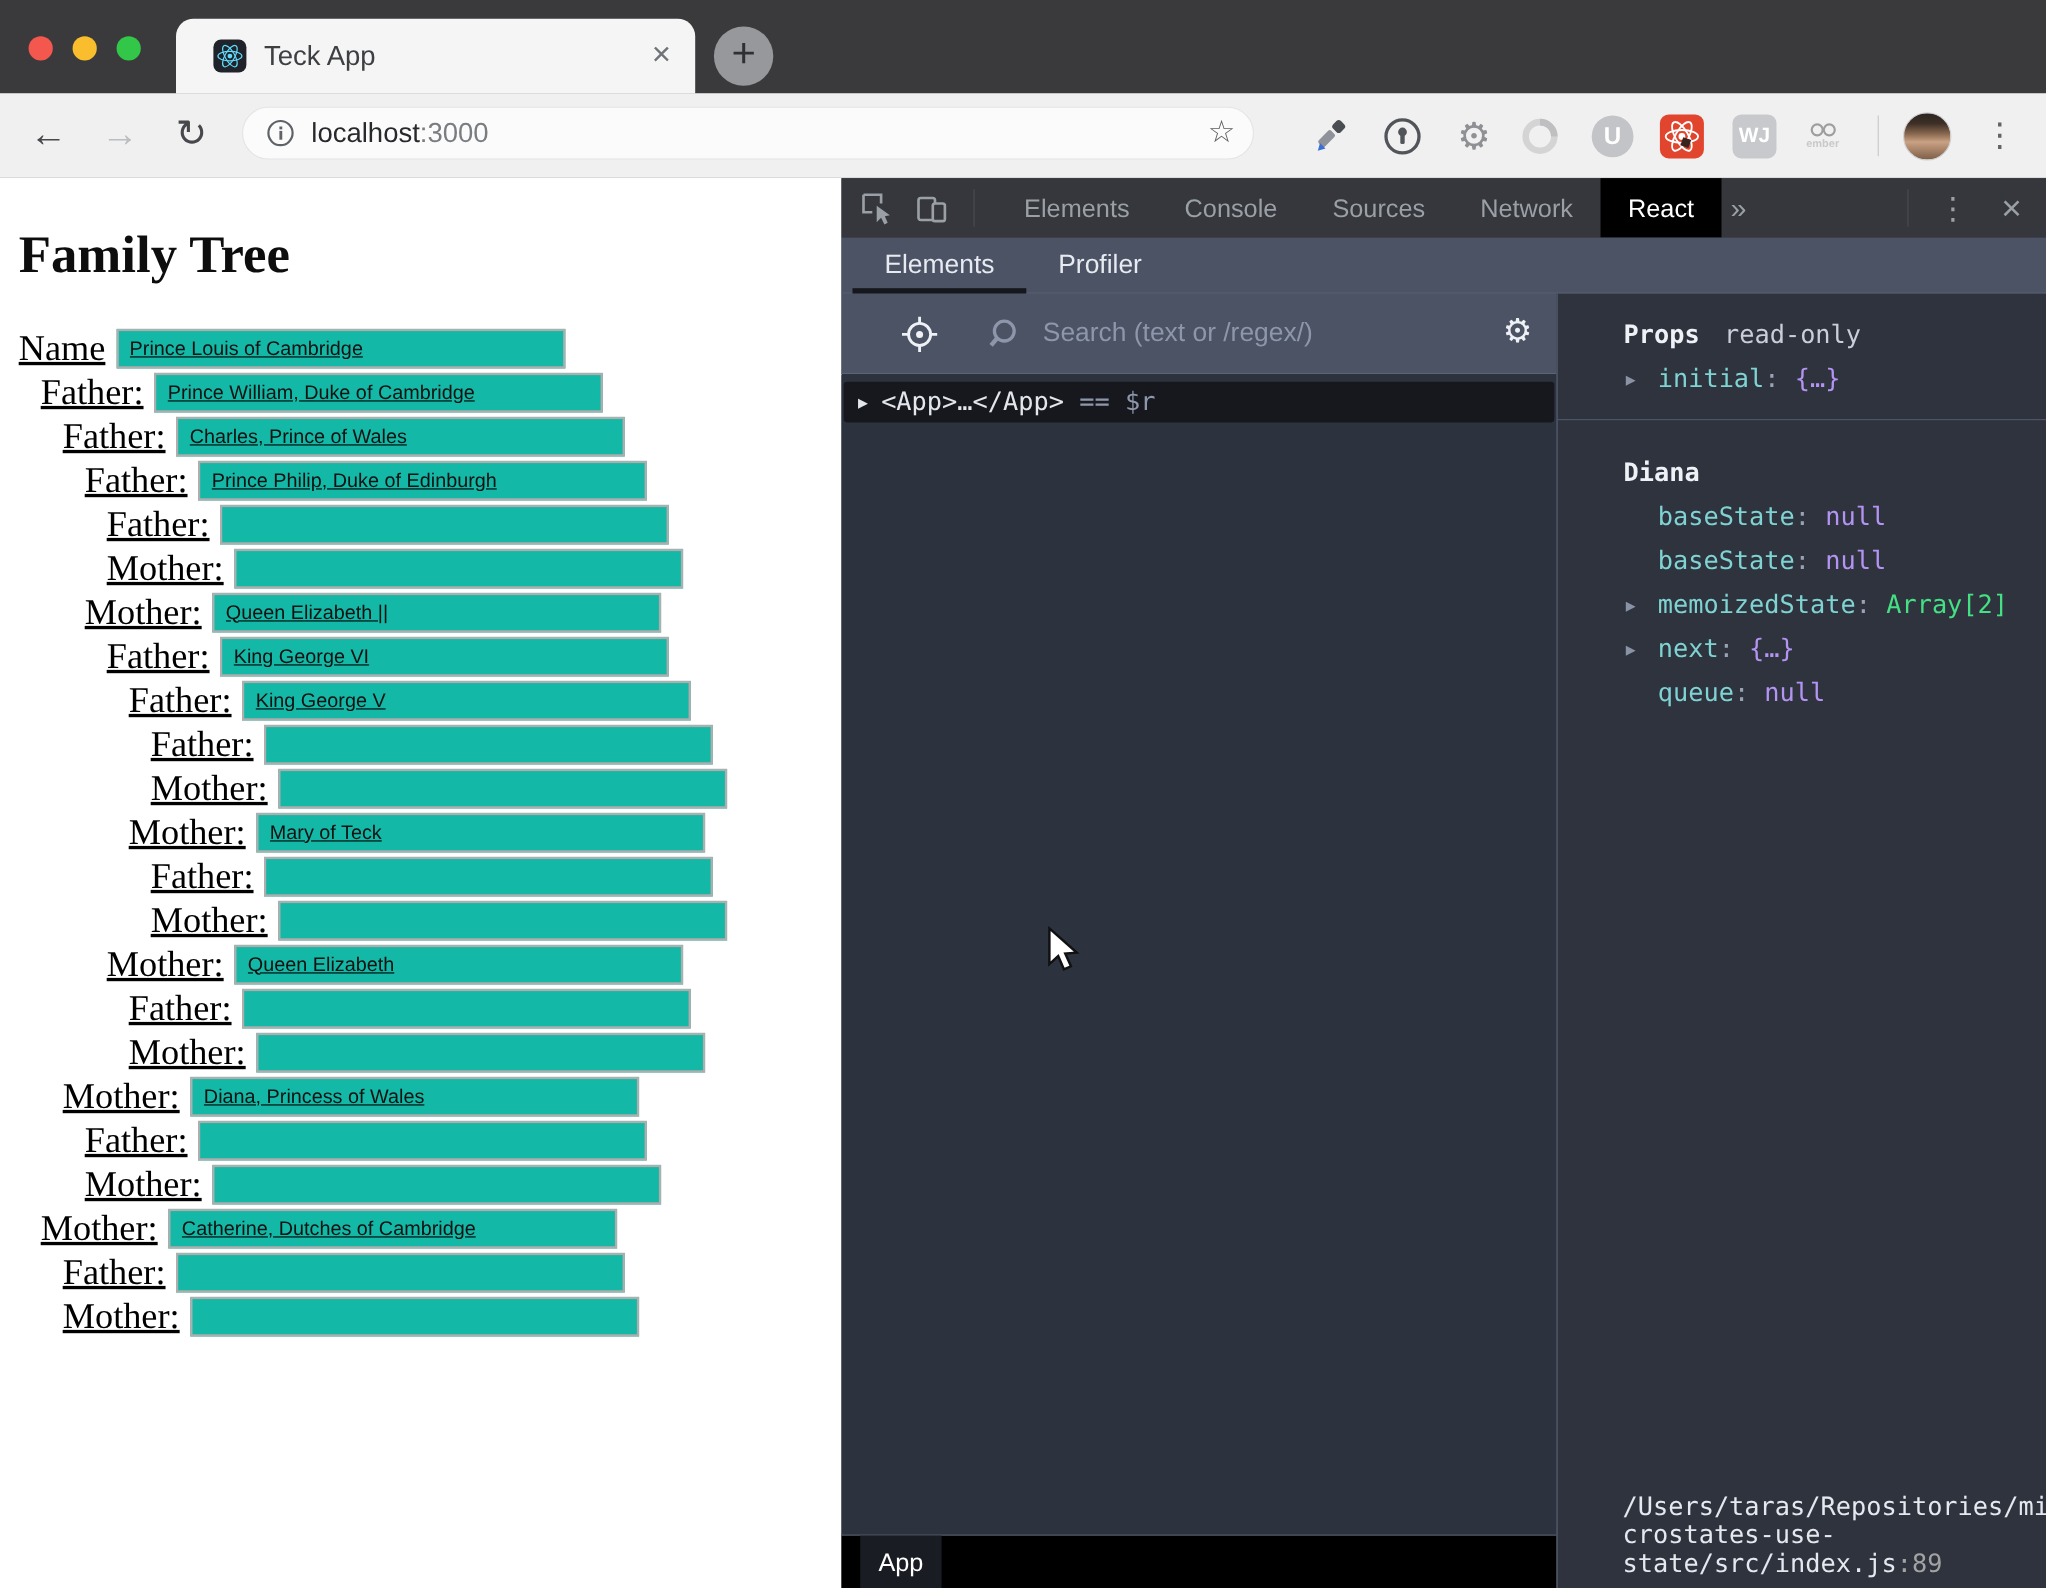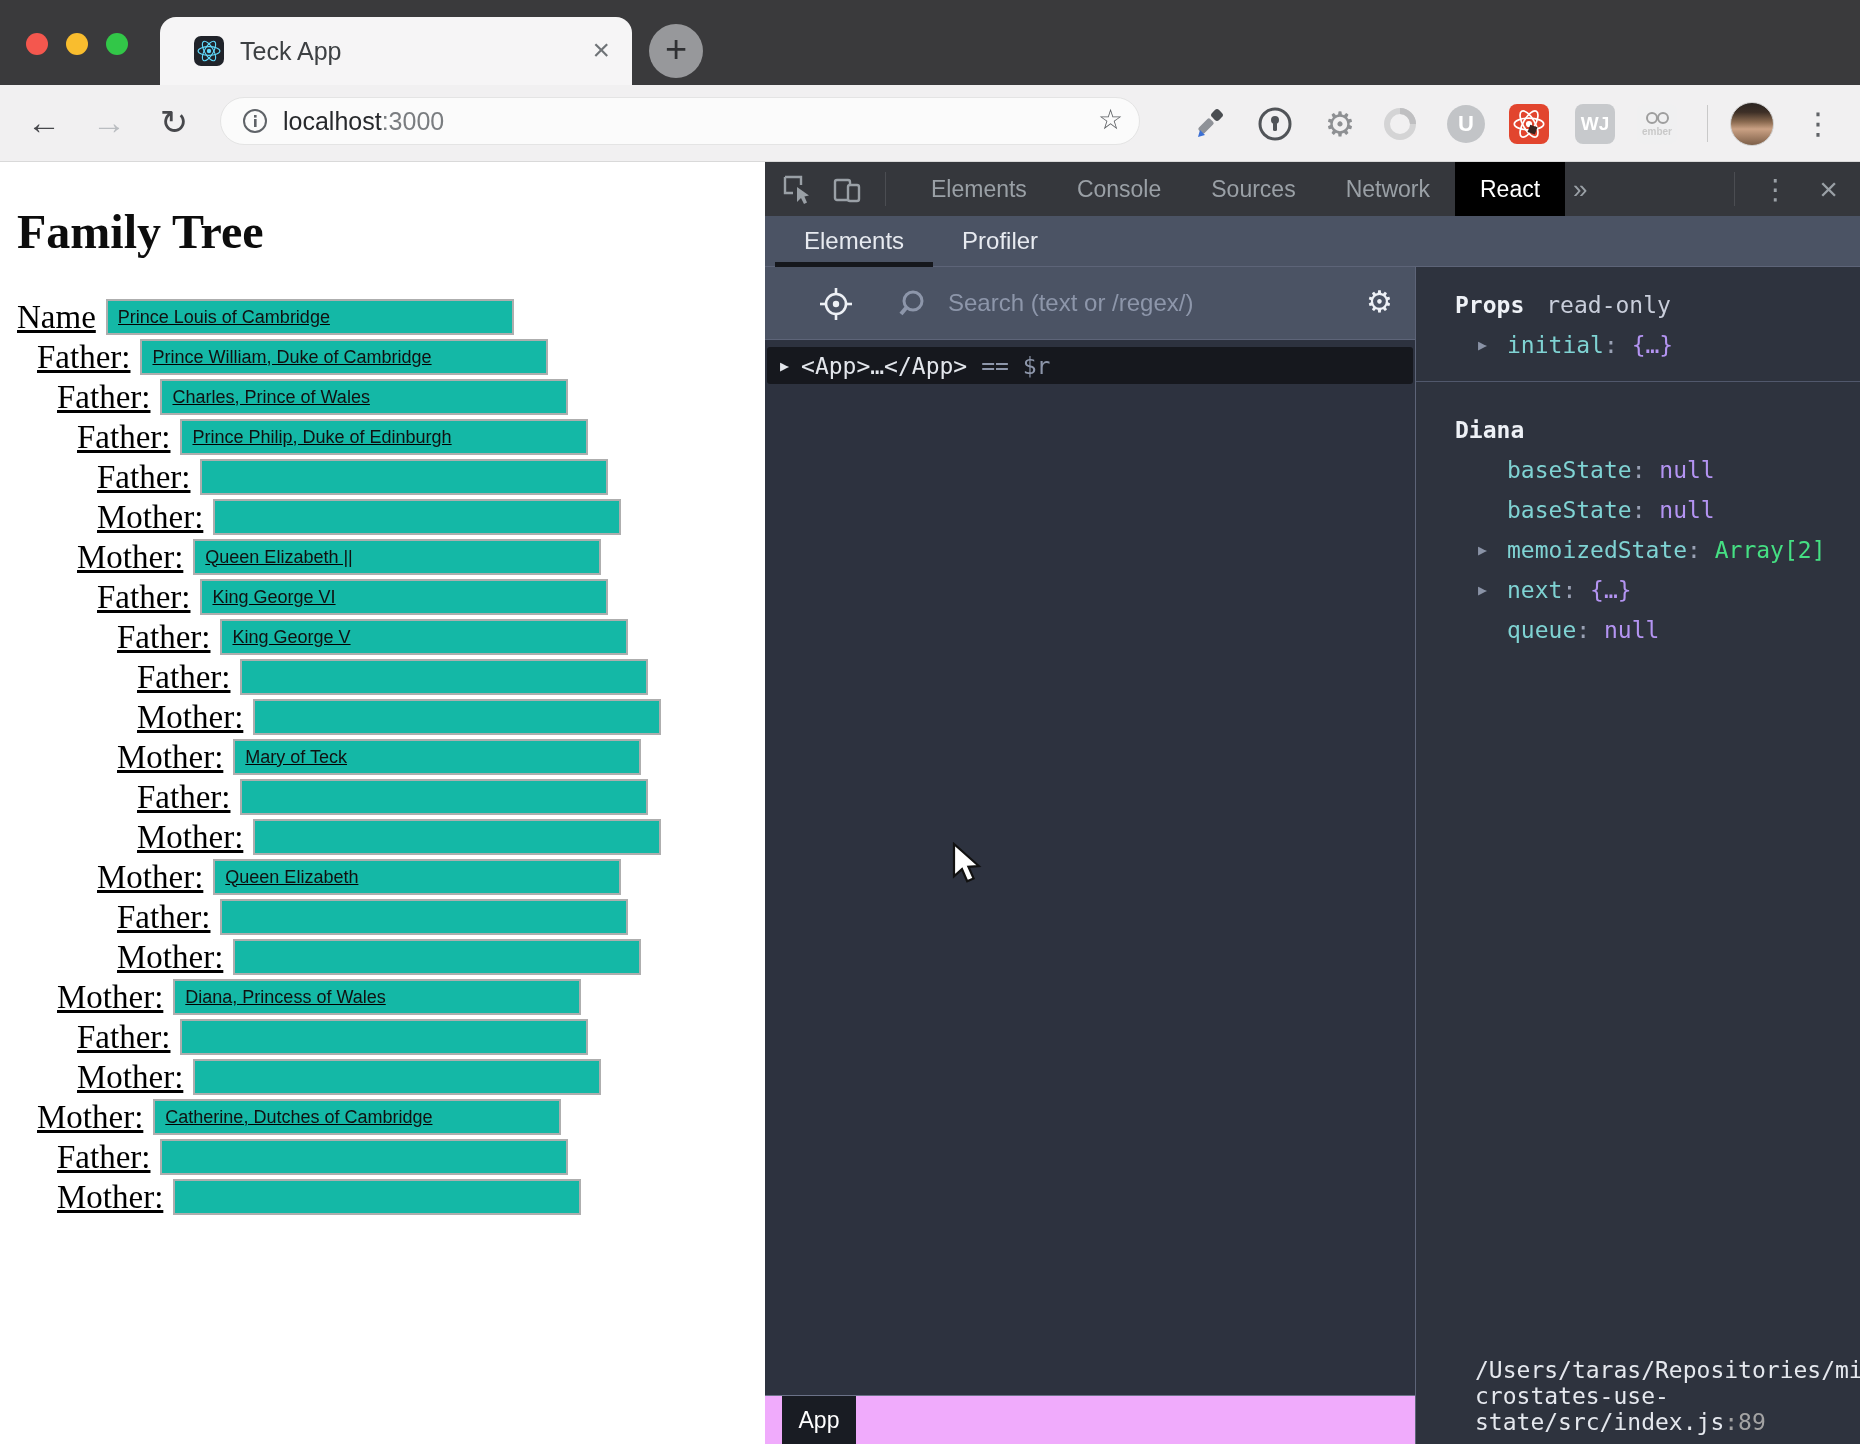--- a/index.html
+++ b/index.html
@@ -78,28 +78,28 @@
   #dt-search-input::placeholder { color:#8d96aa; }
   #search-gear { position:absolute; right:22px; top:0; height:72px; line-height:70px; font-size:30px; color:#eef1f6; }
 
   #dt-tree { position:absolute; left:0; top:74px; width:650px; bottom:49px; background:#2d323f; }
   #tree-selected { margin:6px 2px 0 2px; height:37px; background:#16181e; border-radius:3px;
                    display:flex; align-items:center; padding-left:13px;
                    font-family:"DejaVu Sans Mono", monospace; font-size:23px; color:#e3e6ec; }
   #tree-expander { font-size:15px; margin-right:12px; color:#e3e6ec; }
   #tree-suffix { color:#8d96aa; margin-left:14px; }
 
-  #dt-footer { position:absolute; left:0; bottom:0; width:650px; height:49px; background:#f0abfc;
+  #dt-footer { position:absolute; left:0; bottom:0; width:650px; height:49px; background:#000000;
                border-top:1px solid #6b7288; }
   #footer-badge { margin-left:17px; width:74px; height:48px; background:#191c23; color:#fff;
                   font-size:23px; display:flex; align-items:center; justify-content:center; }
 
   #dt-right { position:absolute; left:650px; top:105px; right:0; bottom:0; background:#2e333e;
               border-left:1px solid #5d6478; font-family:"DejaVu Sans Mono", monospace; font-size:23px; }
-  .side-title { height:40px; line-height:40px; padding-left:39px; color:#eef1f6; font-weight:bold; }
+  .side-title { height:40px; line-height:40px; padding-left:60px; color:#eef1f6; font-weight:bold; }
   .side-badge { font-weight:normal; color:#c9cedb; margin-left:22px; }
   #props-block { padding-top:18px; }
   #state-block { padding-top:28px; }
   #side-divider { margin-top:16px; border:none; border-top:1px solid #51586c; }
   .side-row { position:relative; height:40px; line-height:40px; padding-left:91px; white-space:nowrap; }
   .side-expander { position:absolute; left:62px; top:0; color:#8a93a6; font-size:15px; }
   .side-key { color:#7fd3d3; }
   .side-colon { color:#9aa2b5; }
   .v-null, .v-object { color:#b494f2; }
   .v-array { color:#45e083; }

